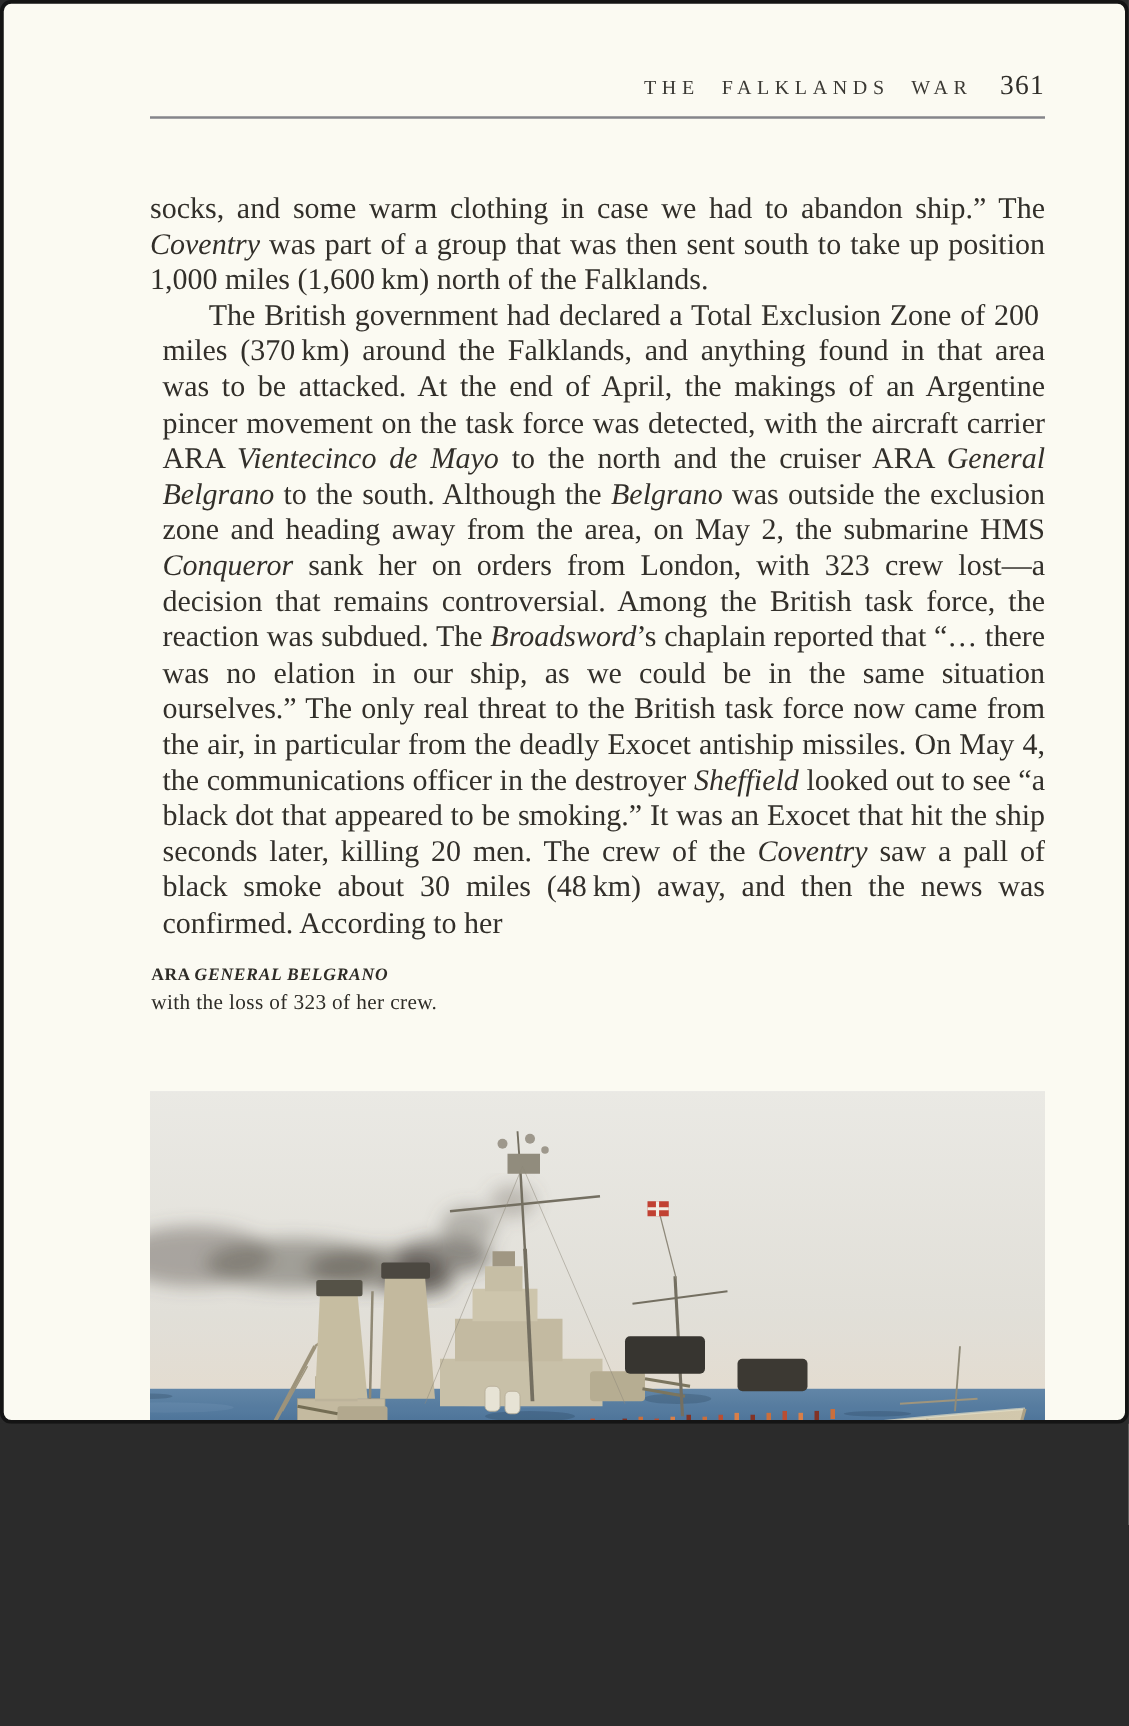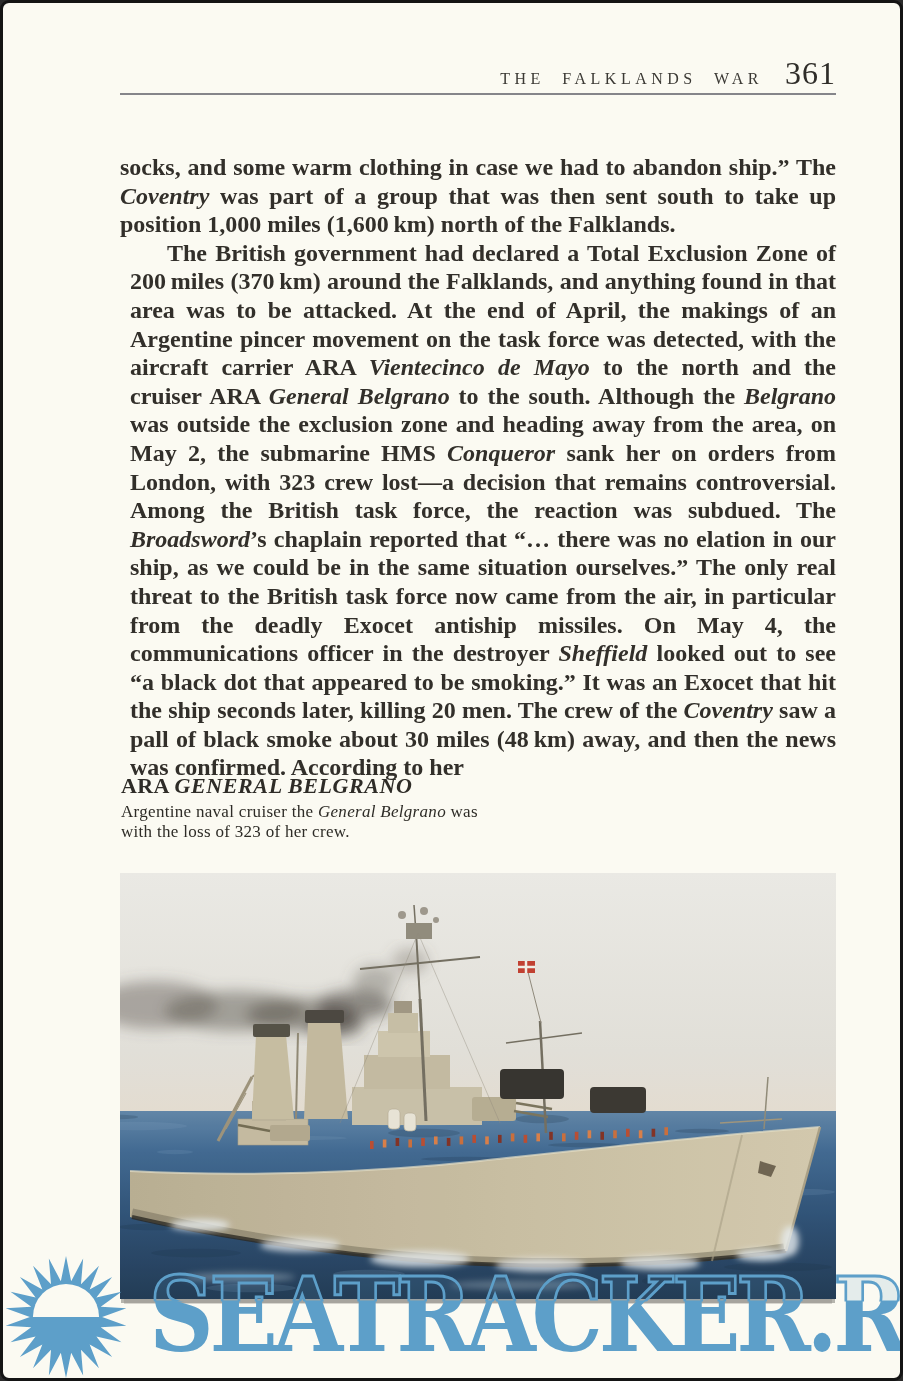--- a/index.html
+++ b/index.html
@@ -1,41 +1,41 @@
 <!DOCTYPE html>
 <html><head>
 <meta charset="utf-8">
 <style>
   html,body{margin:0;padding:0;background:#2b2b2b;}
   .page{
-    position:relative;width:903px;height:1381px;box-sizing:border-box;
+    position:relative;width:903px;height:1139px;box-sizing:border-box;
     background:#fbfaf2;border:3px solid #141414;border-radius:9px;overflow:hidden;
     font-family:"Liberation Serif", serif;color:#34322c;
   }
   
   .running-head{
     position:absolute;left:117px;top:52px;width:716px;
     display:flex;justify-content:flex-end;align-items:baseline;
   }
   .head-title{
     font-size:16px;letter-spacing:4.5px;word-spacing:9px;color:#3b3934;
     text-transform:uppercase;font-weight:500;
   }
-  .head-num{font-size:32px;color:#2f2d29;margin-left:22px;letter-spacing:1px;}
+  .head-num{font-size:22px;color:#2f2d29;margin-left:22px;letter-spacing:1px;}
   .head-rule{position:absolute;left:117px;top:90px;width:716px;height:2px;background:#85858a;}
   
   .body-text{
     position:absolute;left:117px;top:150px;width:716px;
-    font-size:24px;line-height:28.6px;text-align:justify;color:#322f2a;font-weight:bold;
+    font-size:24px;line-height:28.6px;text-align:justify;color:#322f2a;
   }
   .body-text p{margin:0;}
   .body-text p.indent{text-indent:37px;margin-left:10px;}
   
   .caption{position:absolute;left:118px;top:770px;width:420px;color:#2e2c27;}
-  .caption-title{font-size:22px;font-weight:bold;letter-spacing:.4px;margin-bottom:3px;}
+  .caption-title{font-size:14px;font-weight:bold;letter-spacing:.4px;margin-bottom:3px;}
   .caption-title i{letter-spacing:.6px;}
   .caption-line{font-size:17px;line-height:19.6px;letter-spacing:.3px;}
   
   .photo{
     position:absolute;left:117px;top:870px;width:716px;height:426px;overflow:hidden;
     box-shadow:0 5px 0 -1px rgba(125,124,118,.55), 0 9px 0 -4px rgba(170,169,162,.45);
     background:#e9e8e4;
   }
   .photo svg{display:block;width:716px;height:426px;}
   
@@ -66,21 +66,20 @@
   </div>
   <div class="head-rule"></div>
 
   <div class="body-text">
     <p>socks, and some warm clothing in case we had to abandon ship.” The <i>Coventry</i> was part of a group that was then sent south to take up position 1,000 miles (1,600 km) north of the Falklands.</p>
     <p class="indent">The British government had declared a Total Exclusion Zone of 200 miles (370 km) around the Falklands, and anything found in that area was to be attacked. At the end of April, the makings of an Argentine pincer movement on the task force was detected, with the aircraft carrier ARA <i>Vientecinco de Mayo</i> to the north and the cruiser ARA <i>General Belgrano</i> to the south. Although the <i>Belgrano</i> was outside the exclusion zone and heading away from the area, on May 2, the submarine HMS <i>Conqueror</i> sank her on orders from London, with 323 crew lost—a decision that remains controversial. Among the British task force, the reaction was subdued. The <i>Broadsword</i>’s chaplain reported that “… there was no elation in our ship, as we could be in the same situation ourselves.” The only real threat to the British task force now came from the air, in particular from the deadly Exocet antiship missiles. On May 4, the communications officer in the destroyer <i>Sheffield</i> looked out to see “a black dot that appeared to be smoking.” It was an Exocet that hit the ship seconds later, killing 20 men. The crew of the <i>Coventry</i> saw a pall of black smoke about 30 miles (48 km) away, and then the news was confirmed. According to her</p>
   </div>
 
   <div class="caption">
     <div class="caption-title">ARA <i>GENERAL BELGRANO</i></div>
-    <div class="caption-line">Argentine naval cruiser the <i>General Belgrano</i> was</div>
     <div class="caption-line">with the loss of 323 of her crew.</div>
   </div>
 
   <div class="photo">
     <svg viewBox="0 0 716 426">
       <defs>
         <linearGradient id="sky" x1="0" y1="0" x2="0" y2="1">
           <stop offset="0" stop-color="#ebeae6"></stop>
           <stop offset="0.75" stop-color="#e2e0da"></stop>
           <stop offset="1" stop-color="#e4ddd1"></stop>

